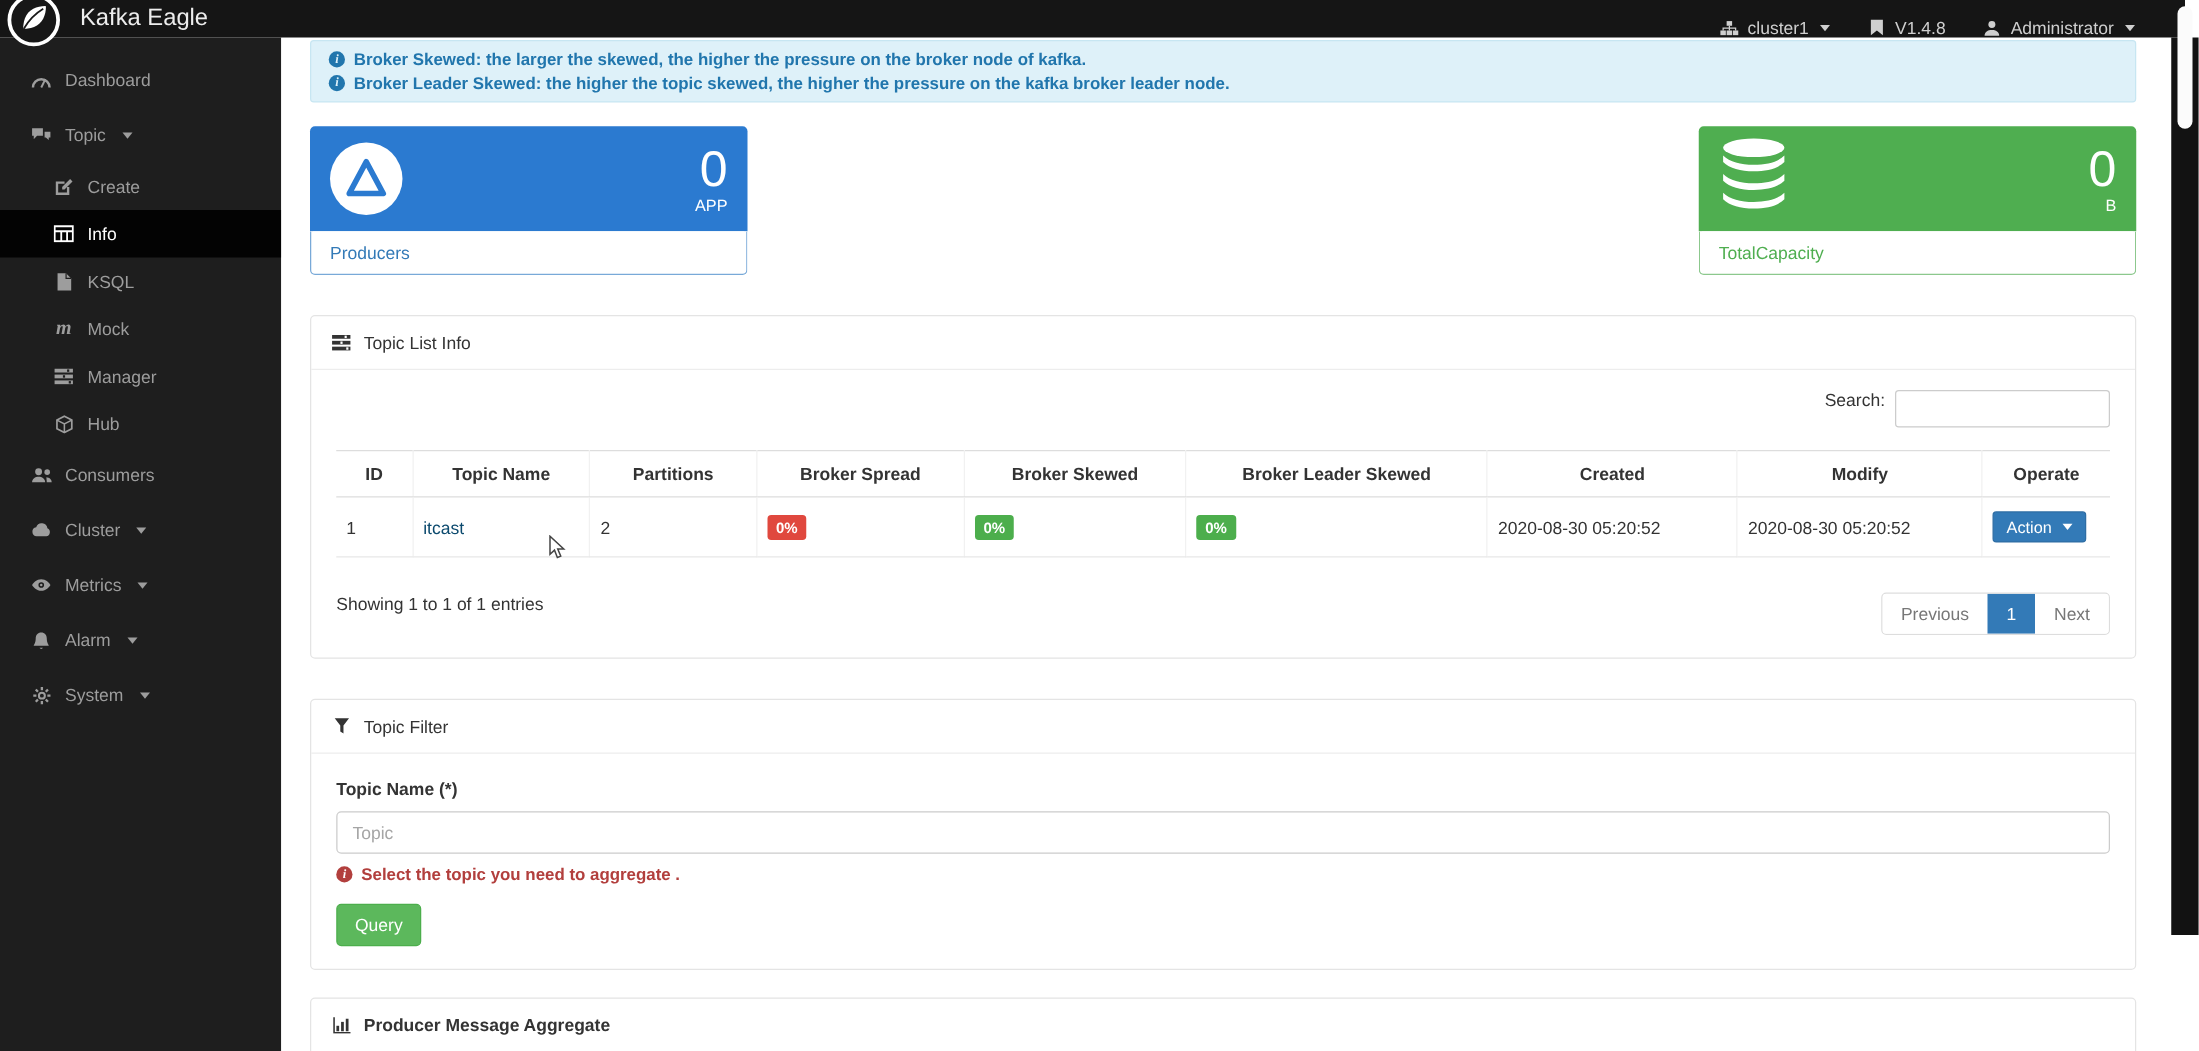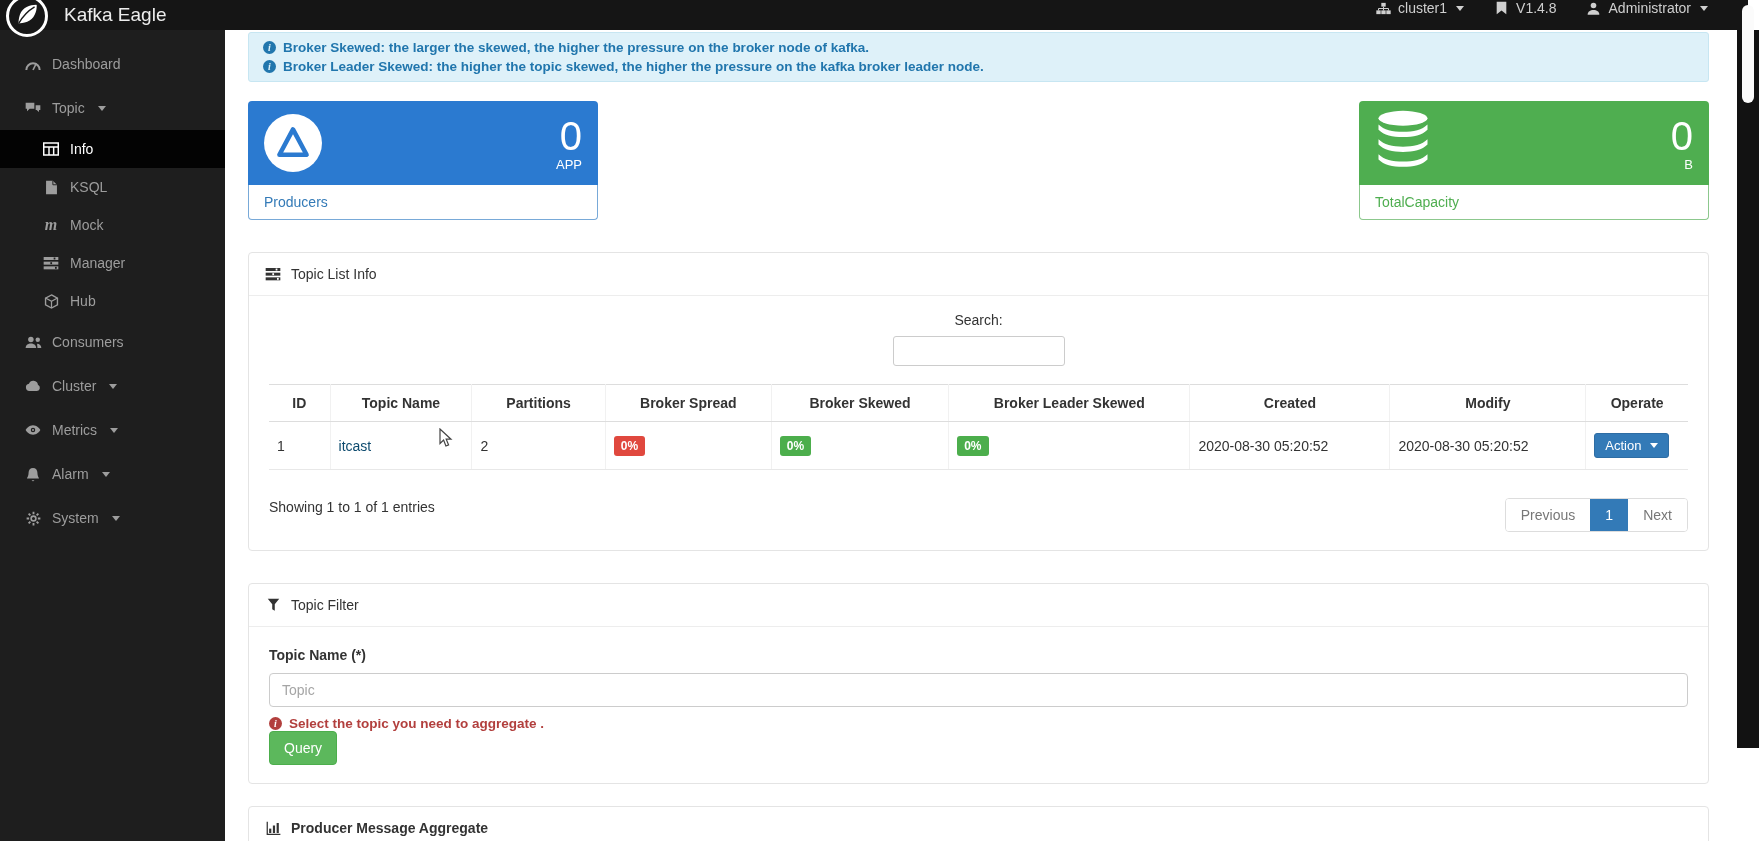--- a/index.html
+++ b/index.html
@@ -6,21 +6,21 @@
   html,body { margin:0; padding:0; }
   body {
     width:1759px; height:841px; overflow:hidden; position:relative;
     font-family:"Liberation Sans", sans-serif; background:#fff; color:#333;
   }
   
   .navbar { position:absolute; top:0; left:0; width:1748px; height:30px; background:#151515; z-index:50; }
   .brand-logo { position:absolute; left:6px; top:-5px; width:42px; height:42px; border-radius:50%;
     border:3px solid #fff; background:#171717; z-index:60; display:flex; align-items:center; justify-content:center; }
   .brand-title { position:absolute; left:64px; top:0; line-height:30px; color:#ededed; font-size:19px; }
-  .navbar-right { position:absolute; right:40px; top:0; height:30px; display:flex; align-items:flex-start; gap:28px;
+  .navbar-right { position:absolute; right:40px; top:0; height:30px; display:flex; align-items:flex-end; gap:28px;
     color:#cfcfcf; font-size:14px; }
   .nav-item { display:flex; align-items:center; gap:6px; cursor:pointer; }
   .caret { width:0; height:0; border-left:4px solid transparent; border-right:4px solid transparent;
     border-top:5px solid currentColor; margin-left:3px; }
   
   .sidebar { position:absolute; top:30px; left:0; width:225px; height:811px; background:#1e1e1e; --bg:#1e1e1e; }
   .sidebar ul { list-style:none; margin:0; padding:12px 0 0 0; }
   .side-item { display:flex; align-items:center; gap:10px; color:#9d9d9d; font-size:14px;
     padding:14px 24px; cursor:pointer; }
   .side-item.sub { padding:11px 24px 11px 42px; }
@@ -53,22 +53,22 @@
   .stat-foot { background:#fff; border-radius:0 0 4px 4px; padding:9px 15px; font-size:14px; cursor:pointer; }
   .stat-foot.blue { border:1px solid #78a9d8; border-top:none; color:#337ab7; }
   .stat-foot.green { border:1px solid #8cc88d; border-top:none; color:#4fae50; }
   
   .panel { border:1px solid #e4e4e4; border-radius:4px; margin-top:32px; background:#fff; --bg:#fff; }
   .panel-heading { padding:13px 15px; font-size:14px; color:#333; border-bottom:1px solid #ededed;
     display:flex; align-items:center; gap:9px; }
   .panel-heading.bold { font-weight:bold; }
   .panel-body { padding:12px 20px 18px; }
   
-  .search-row { display:flex; justify-content:flex-end; align-items:center; gap:8px; font-size:14px;
-    color:#333; margin-top:4px;flex-direction:column; }
+  .search-row { display:flex; justify-content:flex-end; gap:8px; font-size:14px;
+    color:#333; margin-top:4px; }
   .search-input { width:172px; height:30px; border:1px solid #ccc; border-radius:3px; padding:0 8px; font-size:14px; }
   table.listing { width:100%; border-collapse:collapse; margin-top:18px; font-size:14px; color:#333; table-layout:fixed; }
   table.listing th { text-align:center; font-weight:bold; padding:10px 8px; border-top:1px solid #ddd;
     border-bottom:1px solid #ddd; border-right:1px solid #f1f1f1; cursor:pointer; }
   table.listing td { padding:11px 8px; border-bottom:1px solid #e8e8e8; border-right:1px solid #f1f1f1; }
   table.listing th:last-child, table.listing td:last-child { border-right:none; }
   .badge { display:inline-block; color:#fff; font-weight:bold; font-size:12px; padding:3px 7px; border-radius:3px; }
   .badge.red { background:#e0483e; }
   .badge.green { background:#4cae4c; }
   .link { color:#0c4a6e; text-decoration:none; cursor:pointer;text-align:right; }
@@ -80,21 +80,21 @@
     font-size:14px; color:#333; }
   .pagination { display:flex; border:1px solid #ddd; border-radius:4px; overflow:hidden; color:#777;margin-top:16px; }
   .page-btn { padding:8px 15px; cursor:pointer; background:#fff; }
   .page-btn.active { background:#337ab7; color:#fff; min-width:38px; text-align:center; padding:8px 0; }
   
   .field-label { font-weight:bold; font-size:14px; color:#333; margin:8px 0 10px; }
   .topic-input { width:100%; height:34px; border:1px solid #ccc; border-radius:4px; padding:0 12px;
     font-size:14px; color:#555; font-family:"Liberation Sans", sans-serif; }
   .topic-input::placeholder { color:#a5a5a5; }
   .hint { color:#b23f3d; font-weight:bold; font-size:13.5px; margin-top:9px; display:flex; align-items:center; gap:7px; }
-  .btn-query { margin-top:0; background:#5cb85c; border:1px solid #4cae4c; color:#fff; font-size:14px;
+  .btn-query { margin-top:16px; background:#5cb85c; border:1px solid #4cae4c; color:#fff; font-size:14px;
     padding:8px 14px; border-radius:4px; cursor:pointer; font-family:"Liberation Sans", sans-serif; }
   .aggregate-body { height:70px; }
   
   .scroll-track { position:absolute; right:0; top:30px; width:22px; height:718px; background:#121212; z-index:40; }
   .scroll-thumb { position:absolute; right:5px; top:5px; width:12px; height:98px; background:#fbfbfb;
     border-radius:6px; z-index:70; cursor:pointer; }
   .cursor { position:absolute; left:438px; top:428px; z-index:90; pointer-events:none; }
 </style>
 </head>
 <body>
@@ -157,20 +157,29 @@
     </li>
     <li class="side-item">
       <span class="ico">
         <svg width="16" height="14" viewBox="0 0 24 20">
             <path d="M1 2h13v9H7l-4 4v-4H1z" fill="currentColor"></path>
             <path d="M16 6h7v7h-2v3l-3.5-3H16z" fill="currentColor"></path>
           </svg>
       </span>
       <span>Topic</span>
       <span class="caret"></span>
+    </li>
+    <li class="side-item sub">
+      <span class="ico">
+        <svg width="16" height="14" viewBox="0 0 24 22">
+            <path d="M2 5h11v3H5v11h11v-7h3v10H2z" fill="currentColor"></path>
+            <path d="M10 12l10-10 3 3-10 10h-3z" fill="currentColor"></path>
+          </svg>
+      </span>
+      <span>Create</span>
     </li>
     <li class="side-item sub active">
       <span class="ico">
         <svg width="16" height="14" viewBox="0 0 24 20">
             <path d="M1 1h22v18H1z" fill="none" stroke="currentColor" stroke-width="2.4"></path>
             <path d="M1 7h22M9 7v12M16 7v12" stroke="currentColor" stroke-width="2.2"></path>
           </svg>
       </span>
       <span>Info</span>
     </li>

